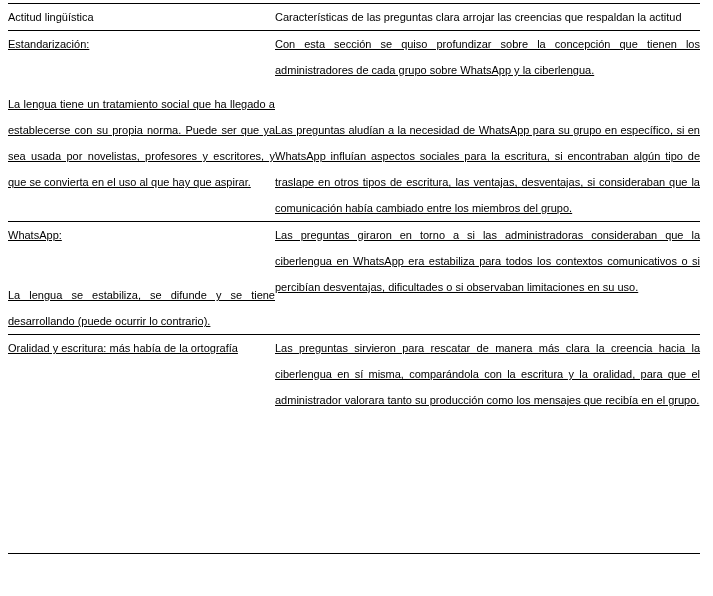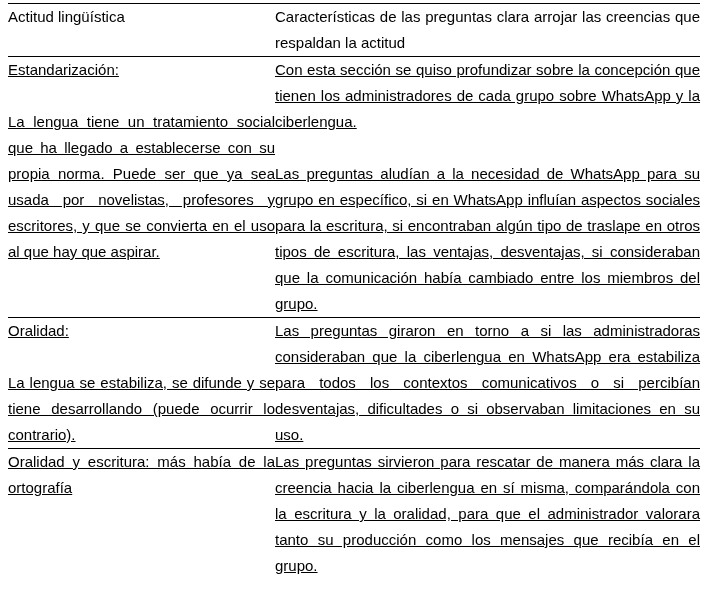--- a/index.html
+++ b/index.html
@@ -25,21 +25,21 @@
     border-collapse: collapse;
     table-layout: fixed;
   }
   table.matrix col.c1 { width: 267px; }
   table.matrix col.c2 { width: 425px; }
 
   table.matrix td {
     vertical-align: top;
     padding: 0;
     border: 0;
-    font-size: 15px;
+    font-size: 11px;
     line-height: 26px;
     text-align: justify;
     text-justify: inter-word;
     hyphens: none;
   }
   
   tr.rule-top > td { border-top: 1.2px solid #000; }
   tr.rule > td { border-top: 1.2px solid #000; text-decoration: underline; }
   tr.rule-bottom > td { border-bottom: 1.2px solid #000; }
 
@@ -47,21 +47,21 @@
   td.col-right { padding: 0 8px 0 9px; }
 
   .cellpad-head { padding-top: 7px; padding-bottom: 18px; }
   .cellpad-body { padding-top: 7px; padding-bottom: 8px; }
 
   p.para {
     margin: 0;
     text-align: justify;
     text-justify: inter-word;
   }
-  p.para + p.para { margin-top: 26px; }
+  p.para + p.para { margin-top: 34px; }
   p.nojustify {
     text-align: left;
   }
 </style>
 </head>
 <body>
 
 <div class="table-wrap">
   <table class="matrix">
     <colgroup>
@@ -85,21 +85,21 @@
           <p class="para">La lengua tiene un tratamiento social que ha llegado a establecerse con su propia norma. Puede ser que ya sea usada por novelistas, profesores y escritores, y que se convierta en el uso al que hay que aspirar.</p>
         </td>
         <td class="col-right cellpad-body">
           <p class="para">Con esta sección se quiso profundizar sobre la concepción que tienen los administradores de cada grupo sobre WhatsApp y la ciberlengua.</p>
           <p class="para">Las preguntas aludían a la necesidad de WhatsApp para su grupo en específico, si en WhatsApp influían aspectos sociales para la escritura, si encontraban algún tipo de traslape en otros tipos de escritura, las ventajas, desventajas, si consideraban que la comunicación había cambiado entre los miembros del grupo.</p>
         </td>
       </tr>
 
       <tr class="rule">
         <td class="col-left cellpad-body">
-          <p class="para nojustify">Oralidad:</p>
+          <p class="para nojustify">WhatsApp:</p>
           <p class="para">La lengua se estabiliza, se difunde y se tiene desarrollando (puede ocurrir lo contrario).</p>
         </td>
         <td class="col-right cellpad-body">
           <p class="para">Las preguntas giraron en torno a si las administradoras consideraban que la ciberlengua en WhatsApp era estabiliza para todos los contextos comunicativos o si percibían desventajas, dificultades o si observaban limitaciones en su uso.</p>
         </td>
       </tr>
 
       <tr class="rule rule-bottom">
         <td class="col-left cellpad-body" style="padding-bottom:140px;">
           <p class="para">Oralidad y escritura: más había de la ortografía</p>

